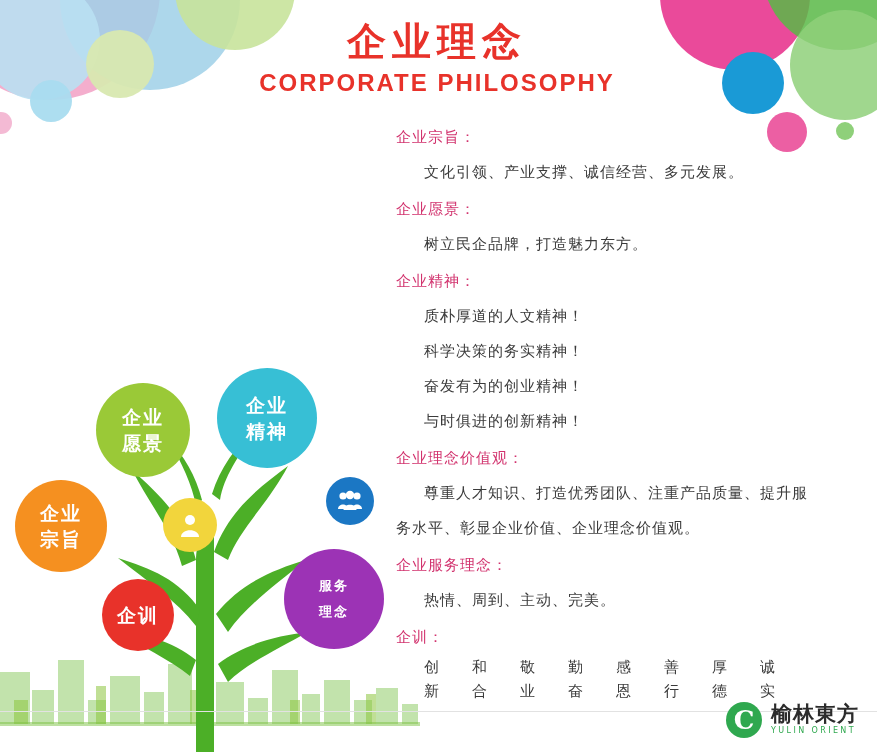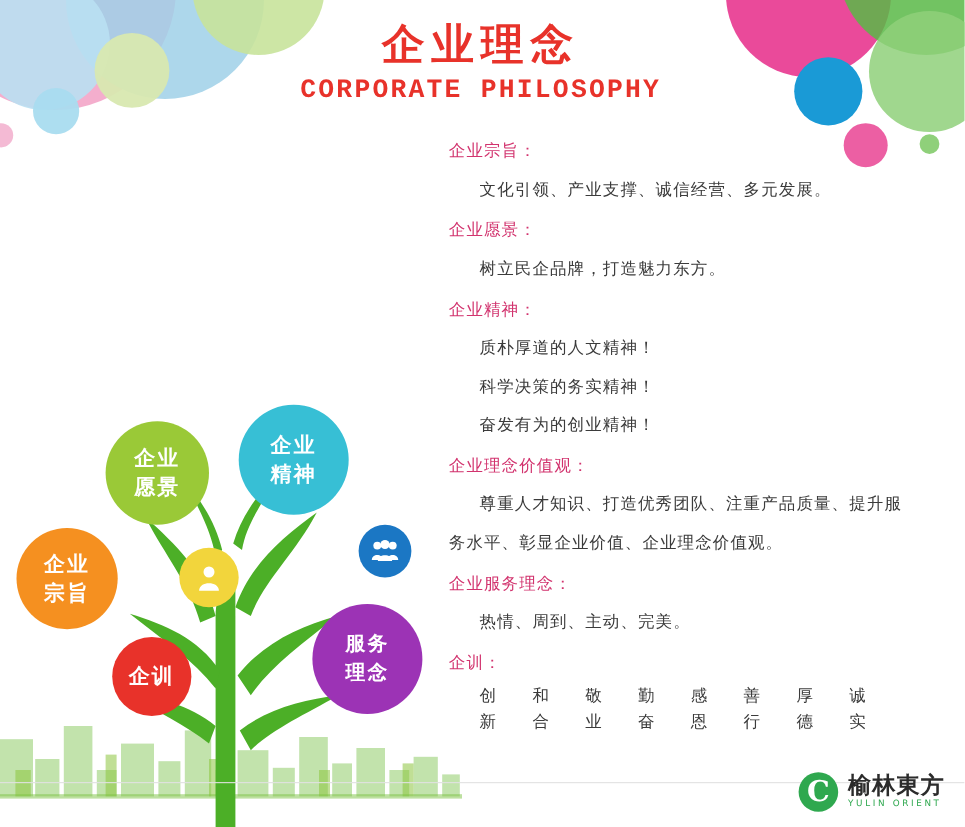--- a/index.html
+++ b/index.html
@@ -17,27 +17,27 @@
 
   
   .header{position:absolute;left:0;top:18px;width:874px;text-align:center;z-index:5;}
   .title-cn{
     font-family:"DejaVu Sans","Liberation Sans",sans-serif;
     font-size:39px;font-weight:bold;color:#e8322a;letter-spacing:6px;
     line-height:48px;
     text-shadow:0 1px 0 #fff;
   }
   .title-en{
-    font-family:Liberation Mono, monospace;
+    font-family:Liberation Sans, sans-serif;
     font-size:24px;font-weight:bold;color:#e8322a;letter-spacing:2px;
     line-height:30px;margin-top:2px;text-align:center;
   }
 
   
-  .content{position:absolute;left:408px;top:120px;width:440px;z-index:6;}
+  .content{position:absolute;left:396px;top:120px;width:440px;z-index:6;}
   .sec{margin-bottom:2px;}
   .sec-head{
     color:#d2336e;font-size:15px;line-height:35px;letter-spacing:1px;
   }
   .sec-line{
     color:#3b3b3b;font-size:15px;line-height:35px;letter-spacing:1px;
     text-indent:28px;
   }
   .creed{
     display:flex;justify-content:space-between;
@@ -52,21 +52,21 @@
   .tree-area{position:absolute;left:0;top:350px;width:410px;height:402px;z-index:4;}
   .circle{
     position:absolute;border-radius:50%;
     display:flex;align-items:center;justify-content:center;
     text-align:center;color:#fff;font-weight:bold;
     line-height:26px;letter-spacing:2px;
   }
   .c-vision{left:96px;top:33px;width:94px;height:94px;background:#9ac937;font-size:19px;}
   .c-spirit{left:217px;top:18px;width:100px;height:100px;background:#37bfd5;font-size:19px;}
   .c-aim{left:15px;top:130px;width:92px;height:92px;background:#f59020;font-size:19px;}
-  .c-service{left:284px;top:199px;width:100px;height:100px;background:#9c33b5;font-size:18px;}
+  .c-service{left:284px;top:199px;width:100px;height:100px;background:#9c33b5;font-size:13px;}
   .c-creed{left:102px;top:229px;width:72px;height:72px;background:#e8322a;font-size:19px;}
   .c-icon-person{left:163px;top:148px;width:54px;height:54px;background:#f2d53c;font-size:22px;}
   .c-icon-group{left:326px;top:127px;width:48px;height:48px;background:#1b77c4;font-size:20px;}
 
   
   .footer-logo{
     position:absolute;right:18px;bottom:14px;z-index:8;
     display:flex;align-items:center;gap:9px;
   }
   .logo-mark{
@@ -200,20 +200,21 @@
     <div class="sec">
       <div class="sec-head">企业愿景：</div>
       <div class="sec-line">树立民企品牌，打造魅力东方。</div>
     </div>
 
     <div class="sec">
       <div class="sec-head">企业精神：</div>
       <div class="sec-line">质朴厚道的人文精神！</div>
       <div class="sec-line">科学决策的务实精神！</div>
       <div class="sec-line">奋发有为的创业精神！</div>
+      <div class="sec-line">与时俱进的创新精神！</div>
     </div>
 
     <div class="sec">
       <div class="sec-head">企业理念价值观：</div>
       <div class="sec-line">尊重人才知识、打造优秀团队、注重产品质量、提升服</div>
       <div class="sec-line noindent" style="text-indent:0;">务水平、彰显企业价值、企业理念价值观。</div>
     </div>
 
     <div class="sec">
       <div class="sec-head">企业服务理念：</div>

